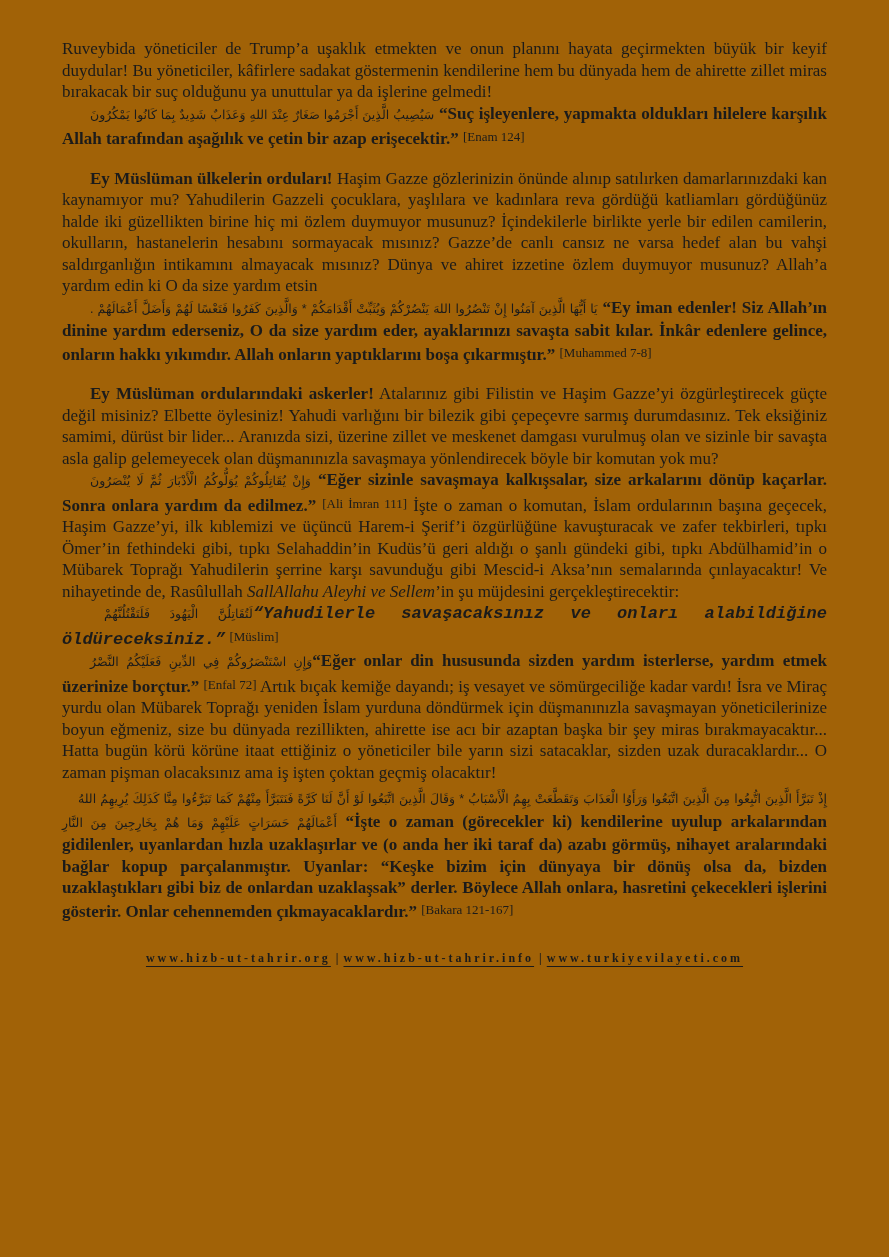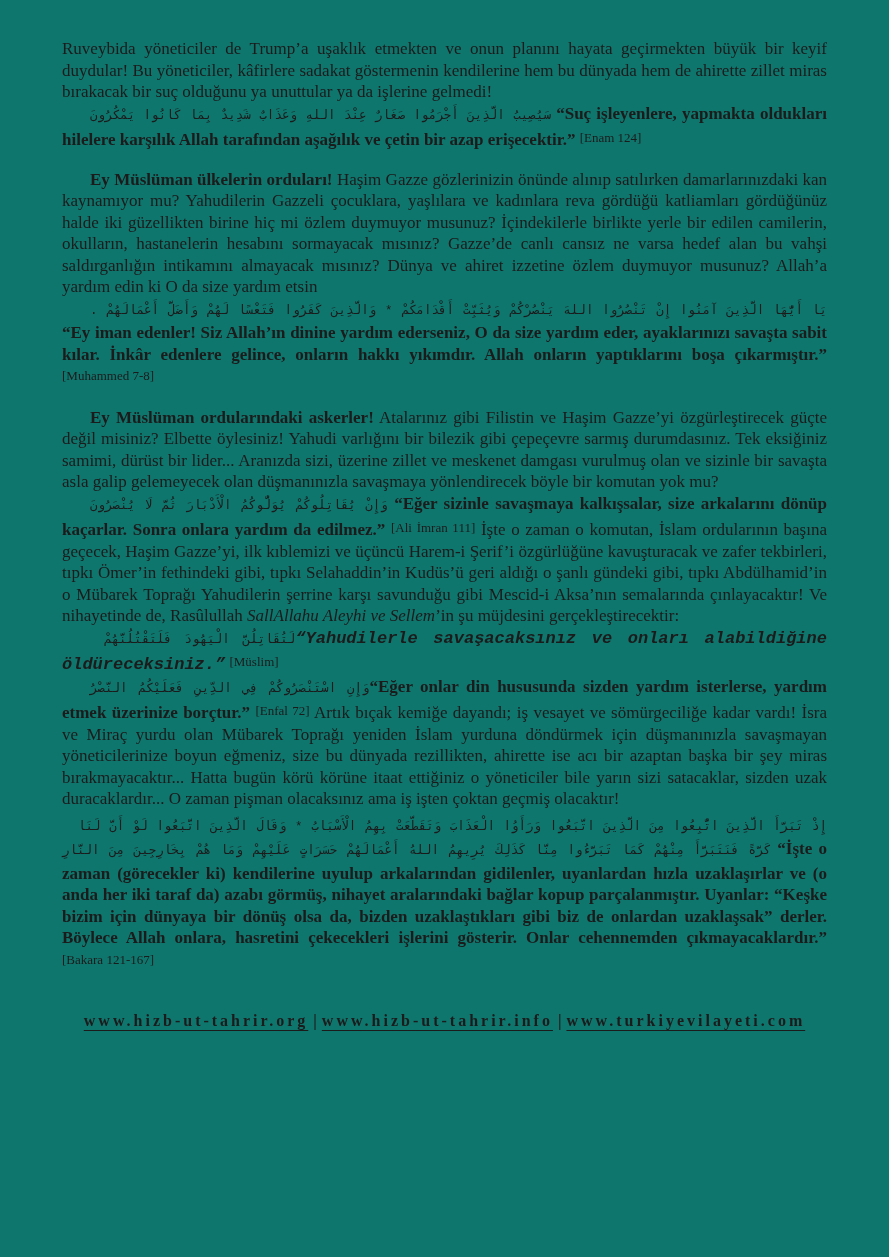--- a/index.html
+++ b/index.html
@@ -1,39 +1,39 @@
 <!DOCTYPE html>
 <html lang="tr"><head>
 <meta charset="utf-8">
 <style>
   html,body{margin:0;padding:0;background:#ffffff;}
   .page{
     width:889px;height:1257px;box-sizing:border-box;
-    padding:38px 62px 0 62px;background:#0f766e;color:#1b1b1b;
+    padding:38px 62px 0 62px;background:#a16207;color:#1b1b1b;
     font-family:"Liberation Serif", serif;font-size:17px;line-height:21.5px;
     overflow:hidden;
   }
   p{margin:0;text-align:justify;}
   .ind{text-indent:28px;}
   .ind-sm{text-indent:16px;}
   .ind-lg{text-indent:42px;}
   .gap{margin-top:18px;}
   .gap-lg{margin-top:30px;}
   .gap-sm{margin-top:4px;}
   .b{font-weight:bold;}
   .i{font-style:italic;font-family:Liberation Serif, serif;}
   .bi{font-weight:bold;font-style:italic;font-family:Liberation Mono, monospace;}
-  .ar{font-family:Liberation Mono, monospace;font-size:12.5px;}
+  .ar{font-family:Liberation Sans, sans-serif;font-size:12.5px;}
   .ref{font-size:13px;vertical-align:3px;white-space:nowrap;}
   .footer{margin-top:20px;display:flex;justify-content:space-between;align-items:flex-start;}
   .f-left{text-align:center;padding-left:20px;}
   .f-ar{font-family:"DejaVu Sans", sans-serif;font-size:15px;}
   .f-org{font-weight:bold;font-size:19px;margin-top:8px;}
   .f-right{text-align:right;font-size:17.5px;line-height:25px;margin-top:28px;}
-  .links{margin-top:38px;text-align:center;font-weight:bold;font-size:16px;white-space:nowrap;}
+  .links{margin-top:26px;text-align:center;font-weight:bold;font-size:12px;white-space:nowrap;}
   .link{text-decoration:underline;text-underline-offset:4px;letter-spacing:3px;color:#1b1b1b;}
   .sep{margin:0 5px;letter-spacing:0;}
 </style>
 </head>
 <body>
 
 <div class="page">
 
   <p><span>Ruveybida yöneticiler de Trump’a uşaklık etmekten ve onun planını hayata geçirmekten büyük bir keyif duydular! Bu yöneticiler, kâfirlere sadakat göstermenin kendilerine hem bu dünyada hem de ahirette zillet miras bırakacak bir suç olduğunu ya unuttular ya da işlerine gelmedi!</span></p>
 

